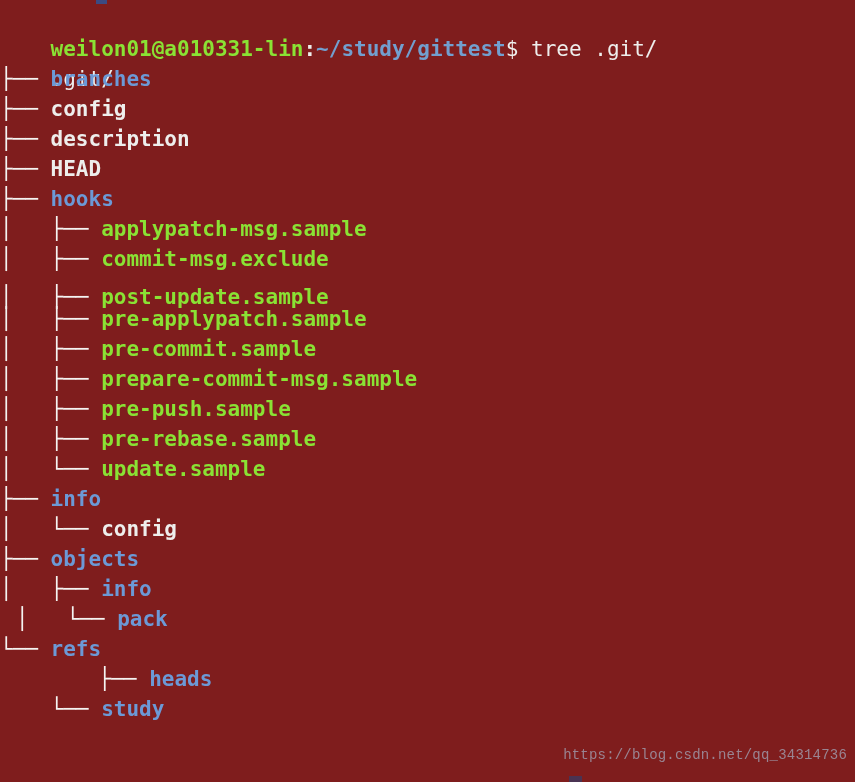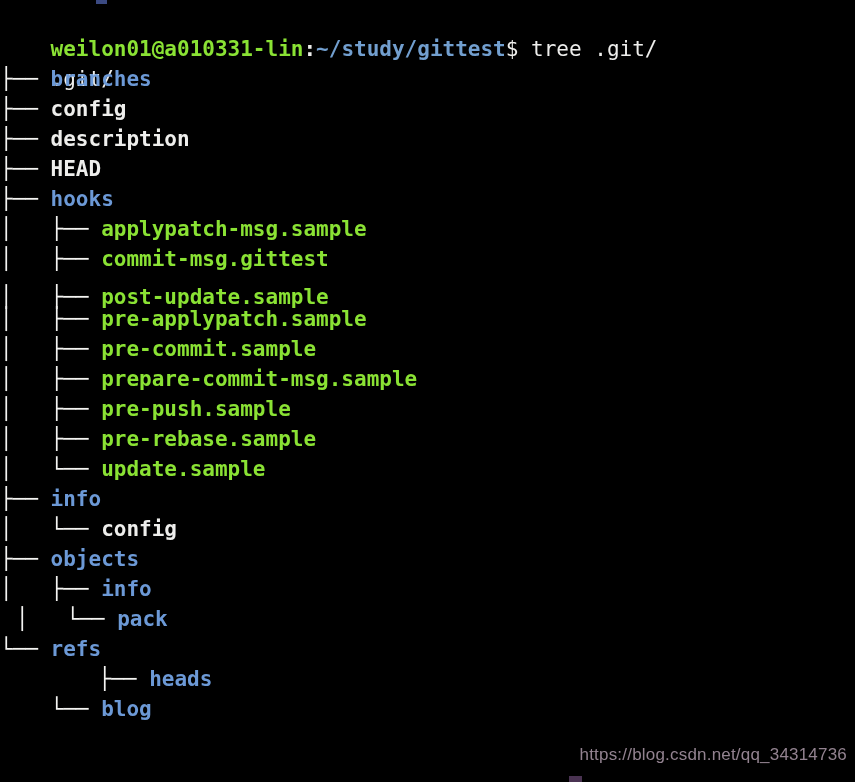--- a/index.html
+++ b/index.html
@@ -5,21 +5,21 @@
 <style>
   html, body {
     margin: 0;
     padding: 0;
     background: #2d0922;
   }
   #terminal {
     position: relative;
     width: 855px;
     height: 782px;
-    background: #000000;
+    background: #7f1d1d;
     overflow: hidden;
     font-family: "DejaVu Sans Mono", monospace;
     font-size: 21px;
     line-height: 30px;
     letter-spacing: 0px;
     -webkit-font-smoothing: antialiased;
   }
 
   
   .cursor-artifact {
@@ -58,22 +58,22 @@
   .c-file   { color: #eeeeec; font-weight: bold; }
   .c-tree   { color: #f4f4f2; font-weight: normal; }
 
   .root-label { color: #eeeeec; font-weight: normal; }
 
   
   .watermark {
     position: absolute;
     right: 8px;
     bottom: 18px;
-    font-family: Liberation Sans, sans-serif;
-    font-size: 17px;
+    font-family: Liberation Mono, monospace;
+    font-size: 14px;
     line-height: 18px;
     color: #9b8a98;
     letter-spacing: 0.2px;
     white-space: pre;
     opacity: 0.95;
   }
 </style>
 </head>
 <body>
 
@@ -89,36 +89,36 @@
     <span class="root-label">.git/</span>
   </div>
 
   <div id="tree-body">
       <div class="line" style="top: 64px;"><span class="c-tree">├── </span><span class="c-dir">branches</span></div>
       <div class="line" style="top: 94px;"><span class="c-tree">├── </span><span class="c-file">config</span></div>
       <div class="line" style="top: 124px;"><span class="c-tree">├── </span><span class="c-file">description</span></div>
       <div class="line" style="top: 154px;"><span class="c-tree">├── </span><span class="c-file">HEAD</span></div>
       <div class="line" style="top: 184px;"><span class="c-tree">├── </span><span class="c-dir">hooks</span></div>
       <div class="line" style="top: 214px;"><span class="c-tree">│   ├── </span><span class="c-exec">applypatch-msg.sample</span></div>
-      <div class="line" style="top: 244px;"><span class="c-tree">│   ├── </span><span class="c-exec">commit-msg.gittest</span></div>
+      <div class="line" style="top: 244px;"><span class="c-tree">│   ├── </span><span class="c-exec">commit-msg.exclude</span></div>
       <div class="line" style="top: 282px;"><span class="c-tree">│   ├── </span><span class="c-exec">post-update.sample</span></div>
       <div class="line" style="top: 304px;"><span class="c-tree">│   ├── </span><span class="c-exec">pre-applypatch.sample</span></div>
       <div class="line" style="top: 334px;"><span class="c-tree">│   ├── </span><span class="c-exec">pre-commit.sample</span></div>
       <div class="line" style="top: 364px;"><span class="c-tree">│   ├── </span><span class="c-exec">prepare-commit-msg.sample</span></div>
       <div class="line" style="top: 394px;"><span class="c-tree">│   ├── </span><span class="c-exec">pre-push.sample</span></div>
       <div class="line" style="top: 424px;"><span class="c-tree">│   ├── </span><span class="c-exec">pre-rebase.sample</span></div>
       <div class="line" style="top: 454px;"><span class="c-tree">│   └── </span><span class="c-exec">update.sample</span></div>
       <div class="line" style="top: 484px;"><span class="c-tree">├── </span><span class="c-dir">info</span></div>
       <div class="line" style="top: 514px;"><span class="c-tree">│   └── </span><span class="c-file">config</span></div>
       <div class="line" style="top: 544px;"><span class="c-tree">├── </span><span class="c-dir">objects</span></div>
       <div class="line" style="top: 574px;"><span class="c-tree">│   ├── </span><span class="c-dir">info</span></div>
       <div class="line" style="top: 604px; padding-left: 16px;"><span class="c-tree">│   └── </span><span class="c-dir">pack</span></div>
       <div class="line" style="top: 634px;"><span class="c-tree">└── </span><span class="c-dir">refs</span></div>
       <div class="line" style="top: 664px; margin-left: 48px;"><span class="c-tree">    ├── </span><span class="c-dir">heads</span></div>
-      <div class="line" style="top: 694px;"><span class="c-tree">    └── </span><span class="c-dir">blog</span></div>
+      <div class="line" style="top: 694px;"><span class="c-tree">    └── </span><span class="c-dir">study</span></div>
     </div>
 
   <div class="line" id="summary-line" style="top: 754px;">
     
   </div>
 
   <div class="watermark">https://blog.csdn.net/qq_34314736</div>
   <div class="cursor-artifact2"></div>
 
 </div>

